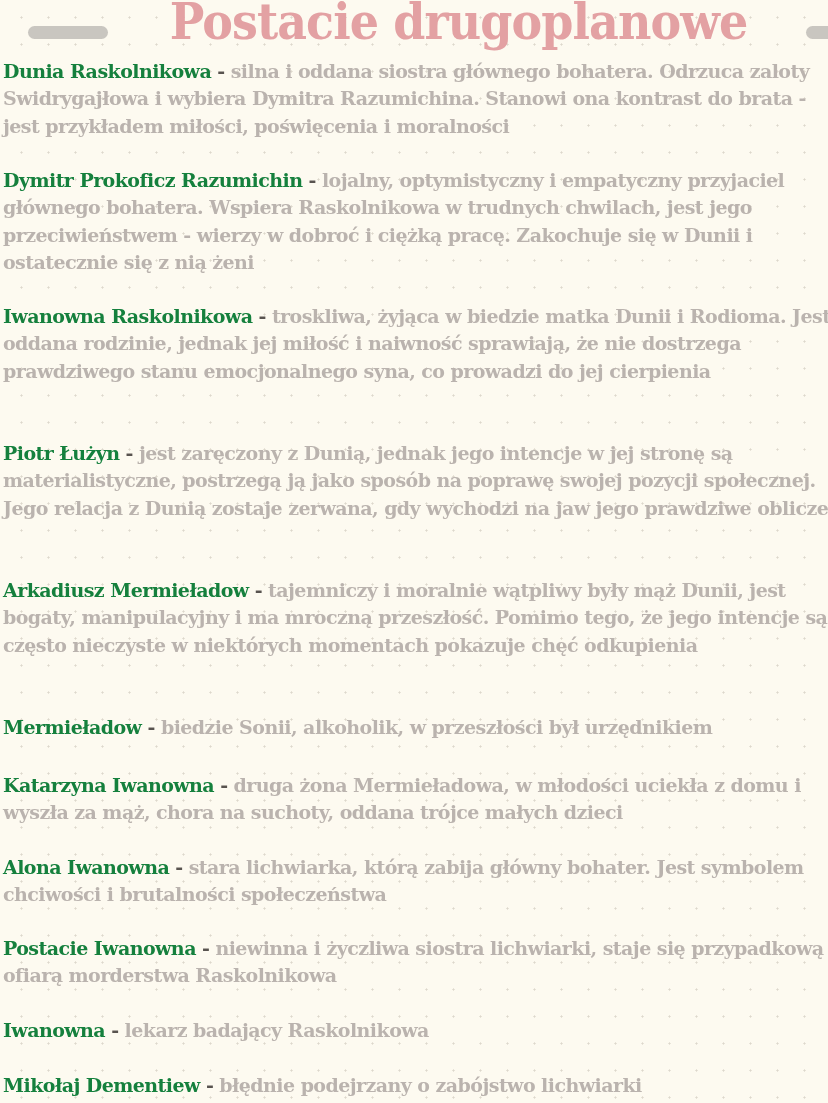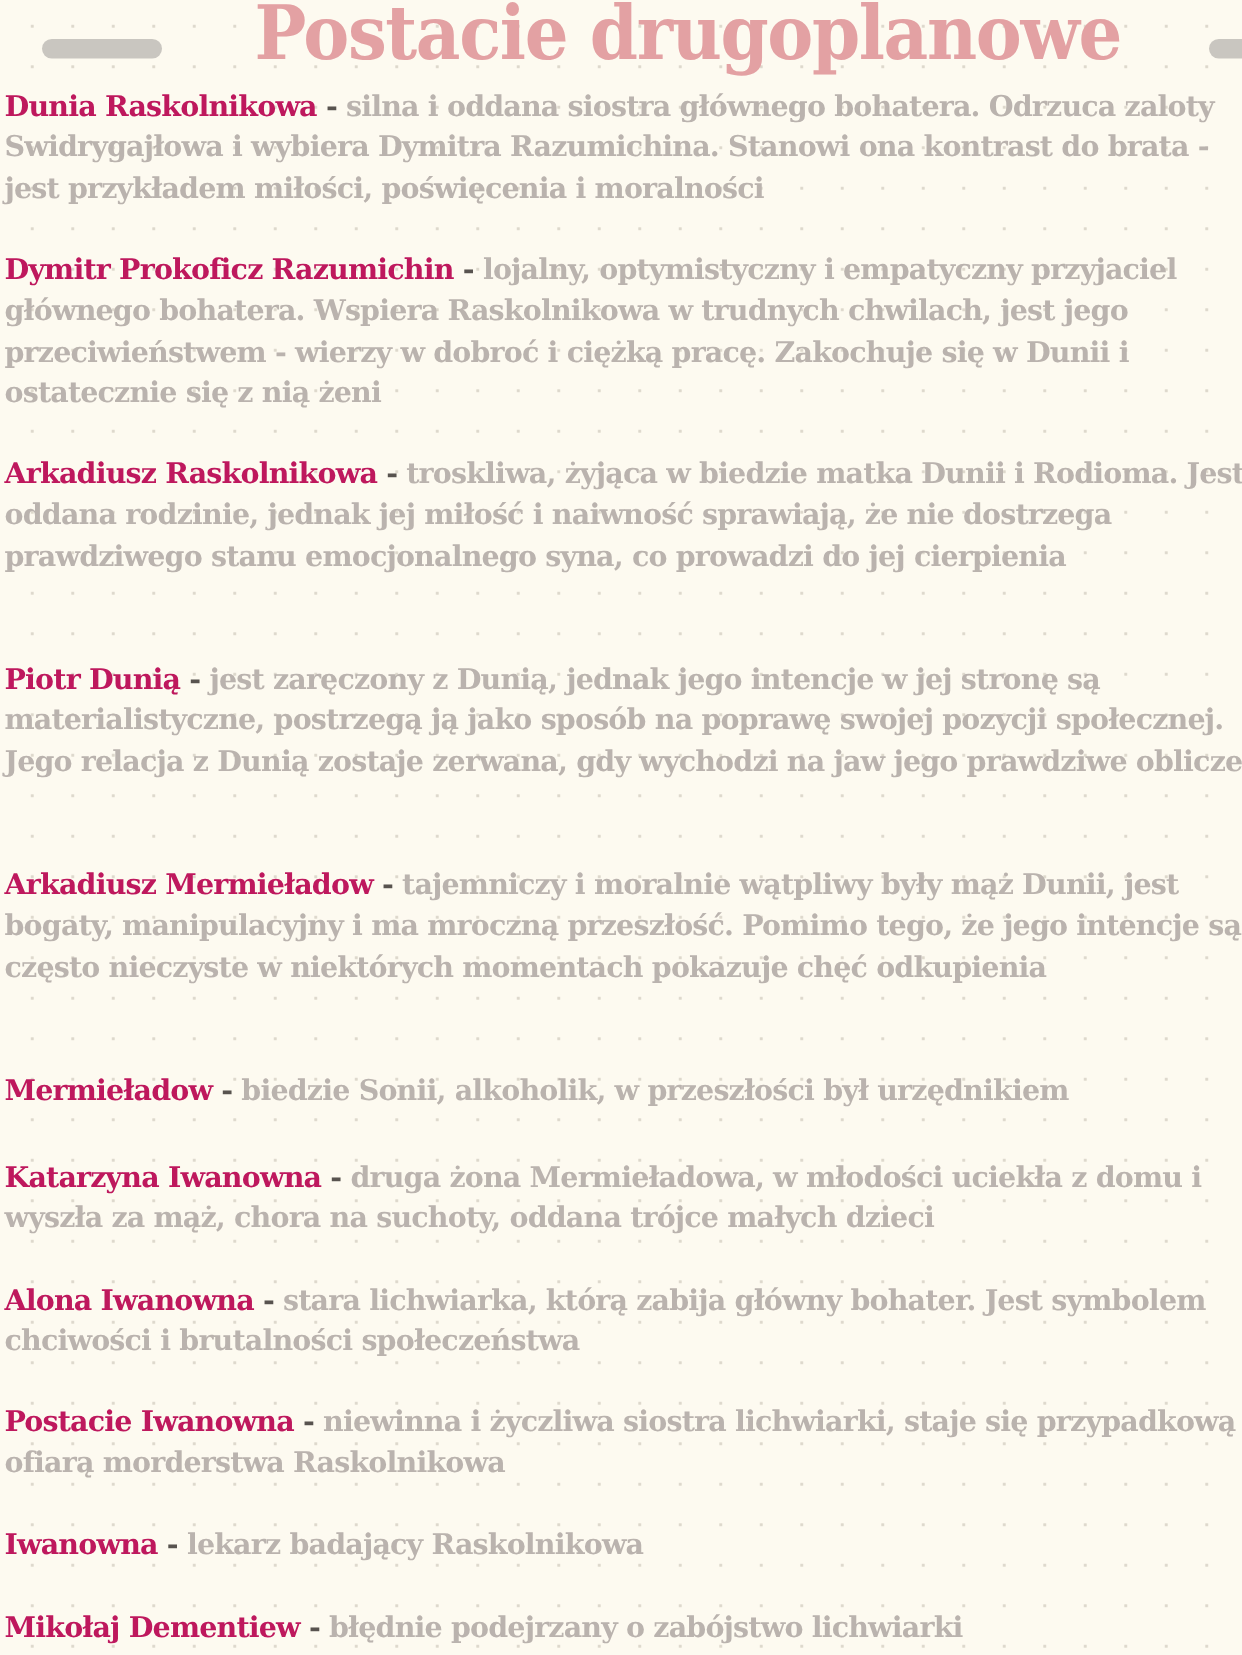--- a/index.html
+++ b/index.html
@@ -21,45 +21,45 @@
     font-family: "DejaVu Serif", serif; font-weight: bold; font-size: 50px;
     letter-spacing: -1px; color: #e3a1a3; white-space: nowrap;
     transform: scaleX(0.92); transform-origin: center;
   }
   .entries { position: absolute; top: 58px; left: 3px; width: 825px; }
   .entry {
     position: absolute; left: 0; width: 828px;
     font-size: 19px; line-height: 27.3px; letter-spacing: -0.55px;
     color: #b8b1ac; font-weight: bold;
   }
-  .entry .name { color: #be185d; font-weight: bold; }
+  .entry .name { color: #15803d; font-weight: bold; }
   .entry .sep { color: #58534f; }
   .entry .desc { color: #bab3ae; }
 </style>
 </head>
 <body>
 
 <div class="header">
   <div class="bar left"></div>
   <div class="title">Postacie drugoplanowe</div>
   <div class="bar right"></div>
 </div>
 
 <div class="entries">
   <p class="entry" style="top:0px;margin:0;">
     <span class="name">Dunia Raskolnikowa</span><span class="sep"> - </span><span class="desc">silna i oddana siostra głównego bohatera. Odrzuca zaloty Swidrygajłowa i wybiera Dymitra Razumichina. Stanowi ona kontrast do brata - jest przykładem miłości, poświęcenia i moralności</span>
   </p>
   <p class="entry" style="top:109px;margin:0;">
     <span class="name">Dymitr Prokoficz Razumichin</span><span class="sep"> - </span><span class="desc">lojalny, optymistyczny i empatyczny przyjaciel głównego bohatera. Wspiera Raskolnikowa w trudnych chwilach, jest jego przeciwieństwem - wierzy w dobroć i ciężką pracę. Zakochuje się w Dunii i ostatecznie się z nią żeni</span>
   </p>
   <p class="entry" style="top:245px;margin:0;">
-    <span class="name">Arkadiusz Raskolnikowa</span><span class="sep"> - </span><span class="desc">troskliwa, żyjąca w biedzie matka Dunii i Rodioma. Jest oddana rodzinie, jednak jej miłość i naiwność sprawiają, że nie dostrzega prawdziwego stanu emocjonalnego syna, co prowadzi do jej cierpienia</span>
+    <span class="name">Iwanowna Raskolnikowa</span><span class="sep"> - </span><span class="desc">troskliwa, żyjąca w biedzie matka Dunii i Rodioma. Jest oddana rodzinie, jednak jej miłość i naiwność sprawiają, że nie dostrzega prawdziwego stanu emocjonalnego syna, co prowadzi do jej cierpienia</span>
   </p>
   <p class="entry" style="top:382px;margin:0;">
-    <span class="name">Piotr Dunią</span><span class="sep"> - </span><span class="desc">jest zaręczony z Dunią, jednak jego intencje w jej stronę są materialistyczne, postrzegą ją jako sposób na poprawę swojej pozycji społecznej. Jego relacja z Dunią zostaje zerwana, gdy wychodzi na jaw jego prawdziwe oblicze</span>
+    <span class="name">Piotr Łużyn</span><span class="sep"> - </span><span class="desc">jest zaręczony z Dunią, jednak jego intencje w jej stronę są materialistyczne, postrzegą ją jako sposób na poprawę swojej pozycji społecznej. Jego relacja z Dunią zostaje zerwana, gdy wychodzi na jaw jego prawdziwe oblicze</span>
   </p>
   <p class="entry" style="top:519px;margin:0;">
     <span class="name">Arkadiusz Mermieładow</span><span class="sep"> - </span><span class="desc">tajemniczy i moralnie wątpliwy były mąż Dunii, jest bogaty, manipulacyjny i ma mroczną przeszłość. Pomimo tego, że jego intencje są często nieczyste w niektórych momentach pokazuje chęć odkupienia</span>
   </p>
   <p class="entry" style="top:656px;margin:0;">
     <span class="name">Mermieładow</span><span class="sep"> - </span><span class="desc">biedzie Sonii, alkoholik, w przeszłości był urzędnikiem</span>
   </p>
   <p class="entry" style="top:714px;margin:0;">
     <span class="name">Katarzyna Iwanowna</span><span class="sep"> - </span><span class="desc">druga żona Mermieładowa, w młodości uciekła z domu i wyszła za mąż, chora na suchoty, oddana trójce małych dzieci</span>
   </p>

